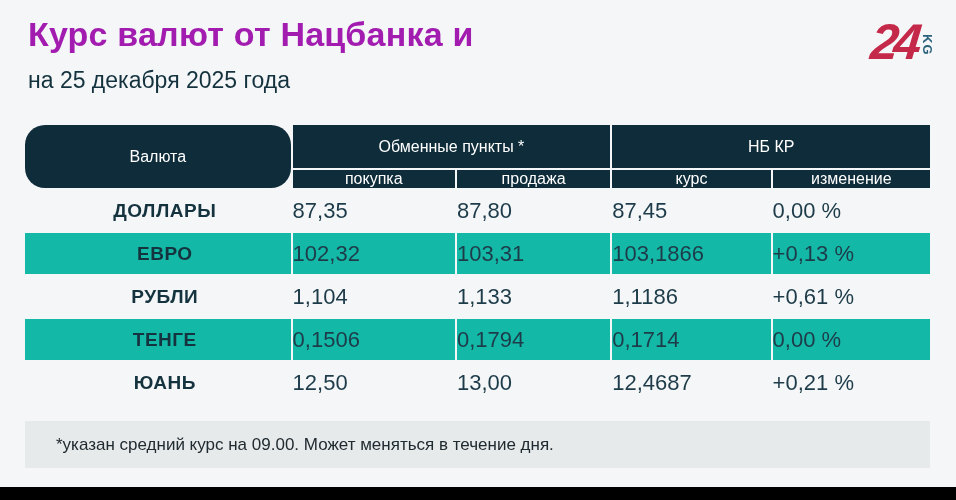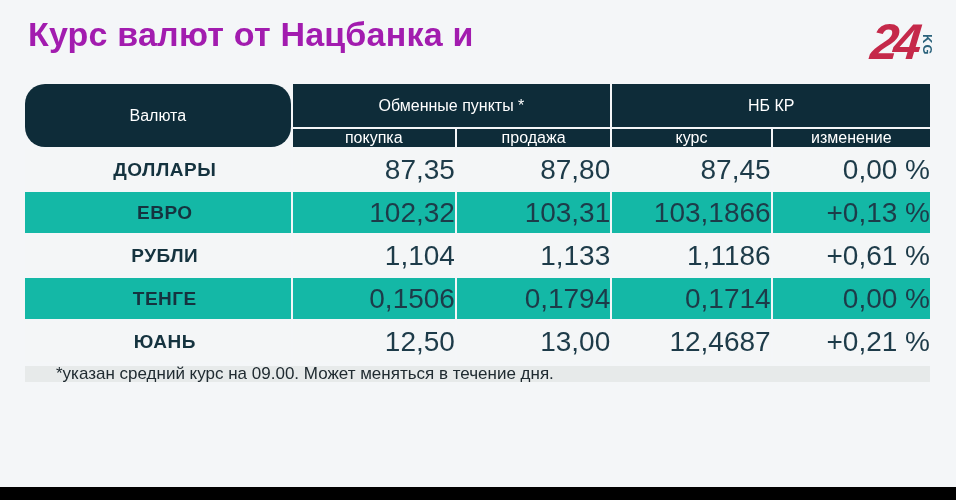--- a/index.html
+++ b/index.html
@@ -72,37 +72,37 @@
     font-size: 17px;
     width: 265px;
     border-radius: 20px;
   }
   th.group { font-weight: bold; height: 43px; }
   th.sub { height: 16px; }
   td {
     height: 41px;
     padding: 0;
     color: #1d3b49;
-    font-size: 28px;
-    text-align: right;
+    font-size: 22px;
+    text-align: left;
     background: #f4f6f7;
   }
   tr.even td { background: #14b8a6; }
   td.cell-name {
     text-align: center;
     padding-left: 14px;
     font-weight: bold;
     font-size: 19px;
     color: #15333f;
     letter-spacing: 0.5px;
   }
   .footnote-bar {
-    margin: 2px 0 0 25px;
+    margin: 16px 0 0 25px;
     width: 905px;
-    height: 16px;
+    height: 47px;
     background: #e7eaea;
     box-sizing: border-box;
     display: flex;
     align-items: center;
     padding-left: 31px;
     color: #202b31;
     font-size: 17px;
   }
   .bottom-bar {
     position: absolute;
@@ -111,20 +111,21 @@
     background: #000000;
   }
 </style>
 </head>
 <body>
 
 <div class="header">
   <h1 class="title">
     <span>Курс валют от Нацбанка и</span><br>
   </h1>
+  <p class="subtitle">на 25 декабря 2025 года</p>
   <div class="logo">
     <span class="logo-24">24</span>
     <span class="logo-kg">KG</span>
   </div>
 </div>
 
 <table class="rates">
   <colgroup>
     <col style="width:265px">
       <col style="width:162px">

